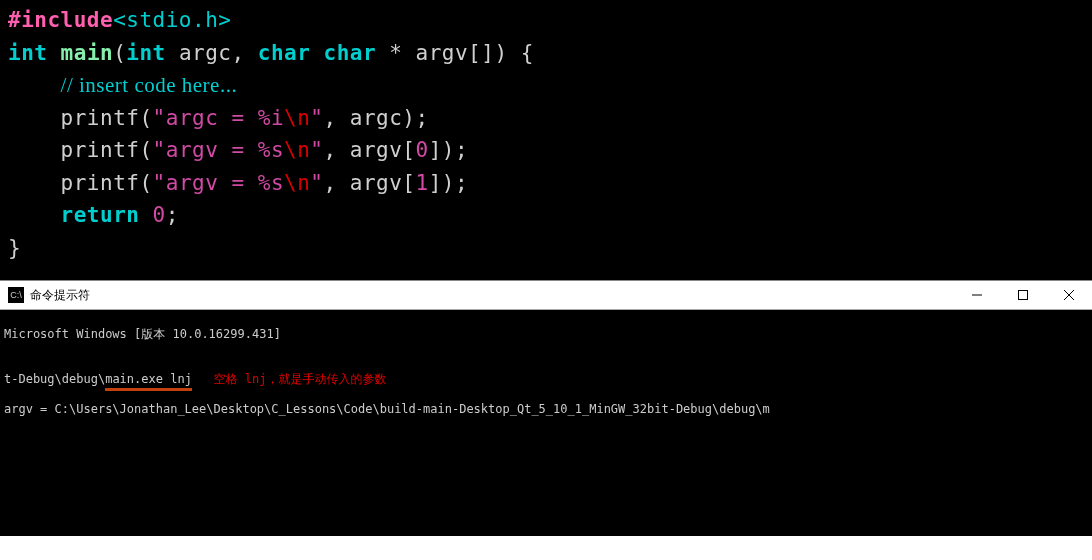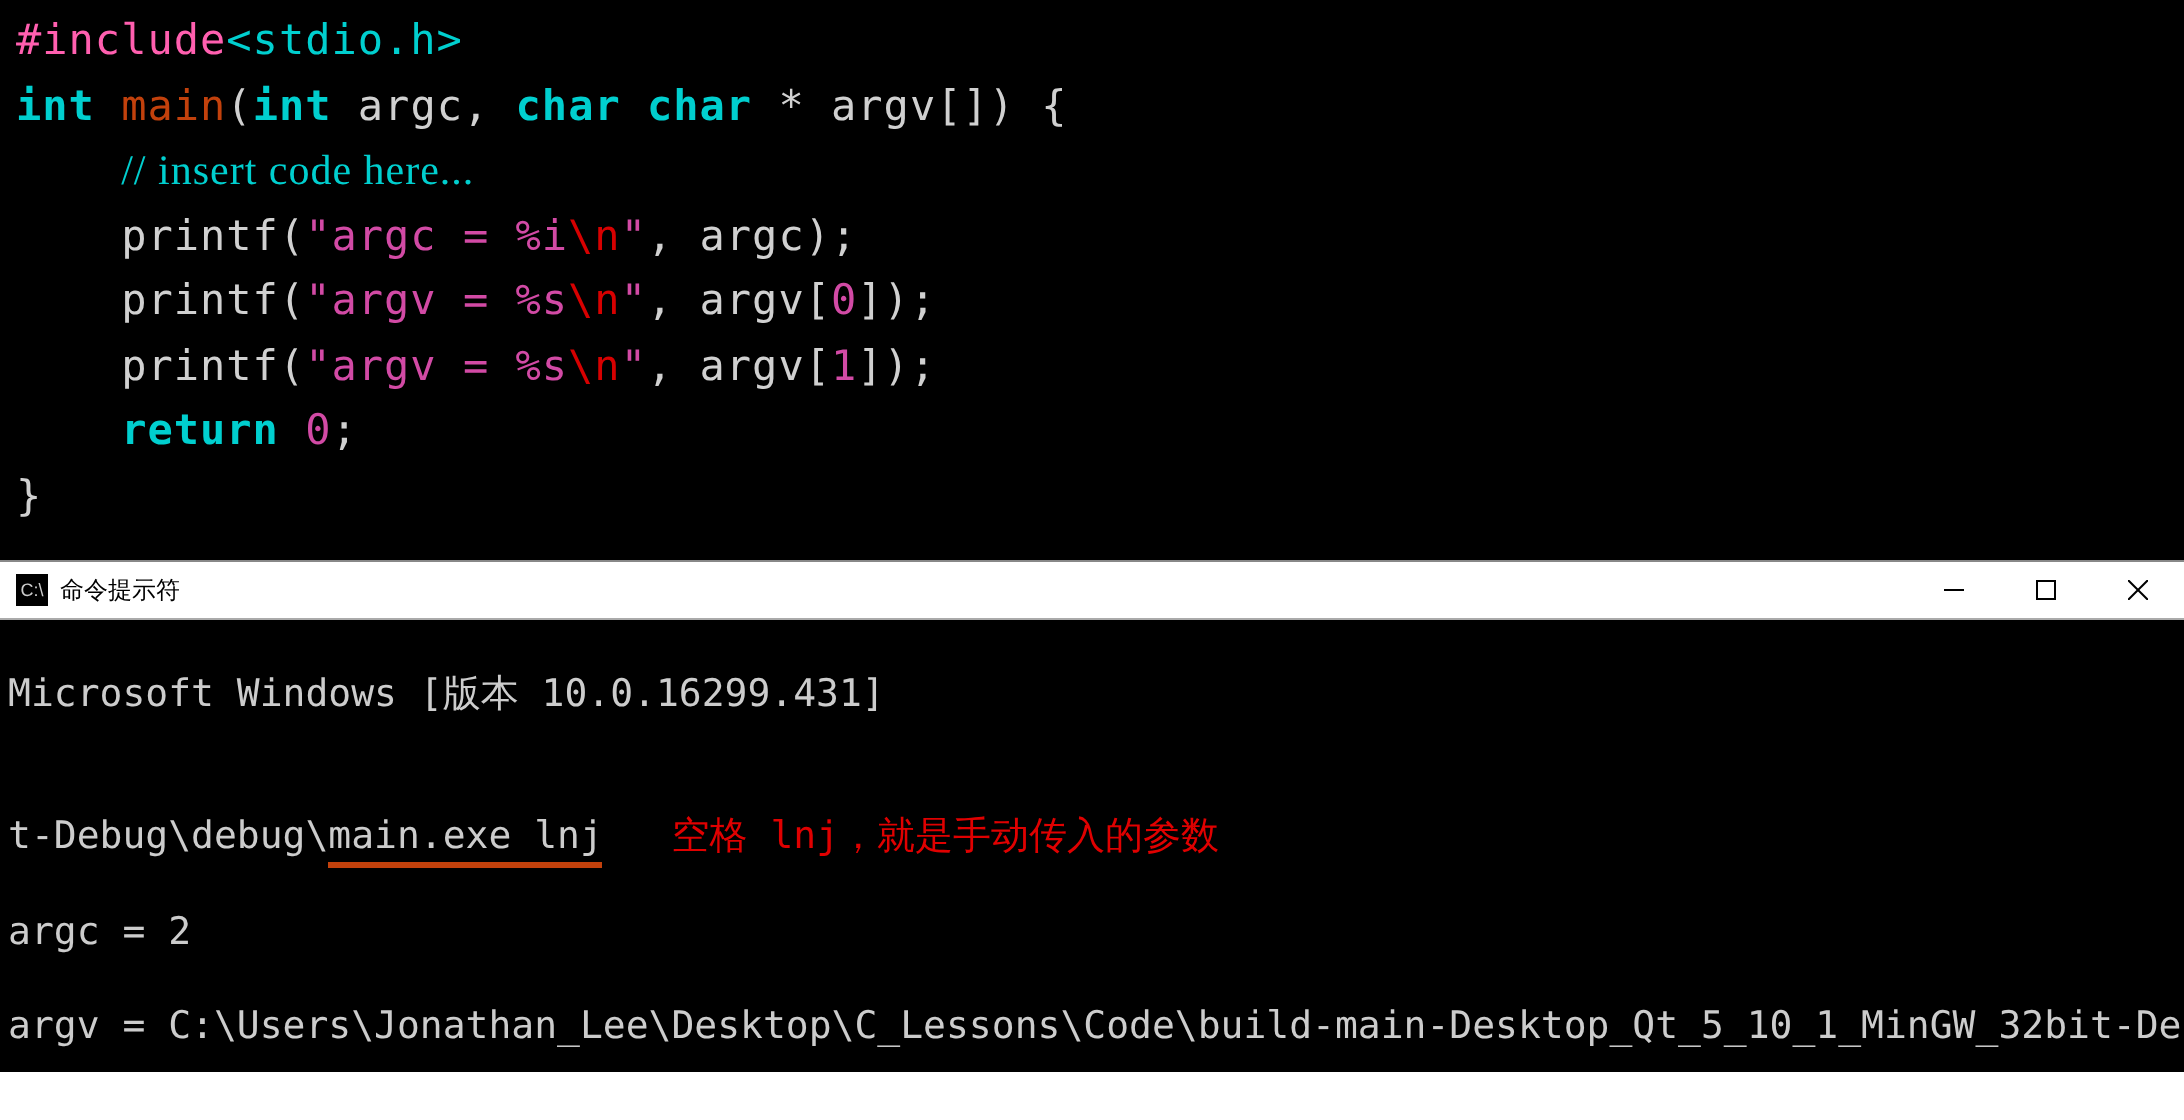--- a/index.html
+++ b/index.html
@@ -9,24 +9,24 @@
   color: #fff;
   padding: 4px 8px;
   font-size: 21px;
   line-height: 1.55;
   white-space: pre;
   height: 280px;
   font-family: Consolas, "Microsoft YaHei Mono", monospace;
   letter-spacing: 0.5px;
   overflow: hidden;
 }
-.kw-pink { color: #ff5faf; font-weight: normal; }
+.kw-pink { color: #ff5faf; font-weight: bold; }
 .include-path { color: #00cfcf; }
 .kw-cyan { color: #00cfcf; font-weight: bold; }
-.fn-name { color: #c2410c; font-weight: normal; }
+.fn-name { color: #86efac; font-weight: bold; }
 .plain { color: #d0d0d0; }
 .paren { color: #d0d0d0; }
 .comment { color: #00cfcf; font-family: Liberation Serif, serif; }
 .string { color: #d24aa5; }
 .escape { color: #d70000; }
 .num { color: #d24aa5; }
 .op { color: #d0d0d0; }
 
 .titlebar {
   height: 30px;
@@ -51,21 +51,21 @@
   width: 46px; height: 30px;
   display: flex; align-items: center; justify-content: center;
   font-family: Arial, sans-serif;
 }
 .ctl svg { display:block; }
 
 .terminal {
   background: #000;
   color: #ccc;
   font-family: "NSimSun", "SimSun", Consolas, monospace;
-  font-size: 19px;
+  font-size: 12px;
   line-height: 1.25;
   padding: 2px 4px;
   height: 226px;
   white-space: pre-wrap;
   word-break: break-all;
   position: relative;
 }
 .terminal .line { white-space: pre; }
 .underline-red {
   border-bottom: 3px solid #c2410c;
@@ -107,19 +107,18 @@
         <line x1="0" y1="0" x2="10" y2="10" stroke="#000" stroke-width="1"></line>
         <line x1="10" y1="0" x2="0" y2="10" stroke="#000" stroke-width="1"></line>
       </svg>
   </div>
 </div>
 
 <div class="terminal">
 <div class="line">Microsoft Windows [版本 10.0.16299.431]</div>
 <div class="line"></div>
 <div class="line"><span>t-Debug\debug\</span><span class="underline-red">main.exe lnj</span><span class="red-text">   空格 lnj，就是手动传入的参数</span></div>
-<div class="line">argc = 2</div>
 <div class="line">argv = C:\Users\Jonathan_Lee\Desktop\C_Lessons\Code\build-main-Desktop_Qt_5_10_1_MinGW_32bit-Debug\debug\m</div>
 
 
 <div class="line"></div>
 
 </div>
 
 </body></html>

